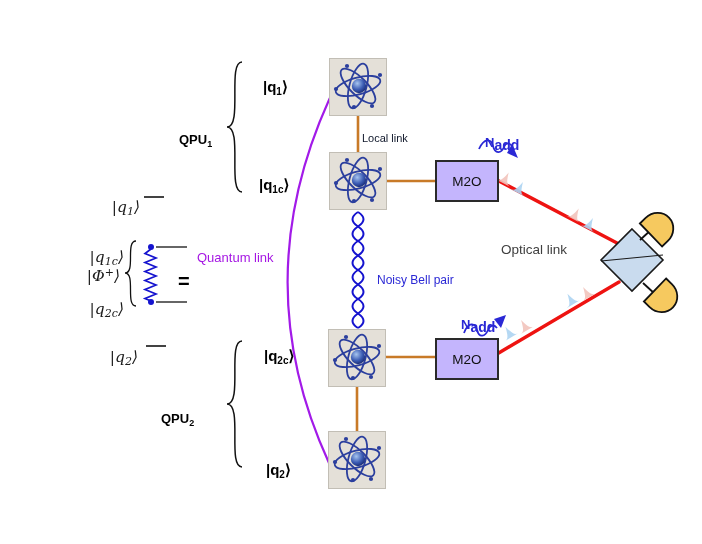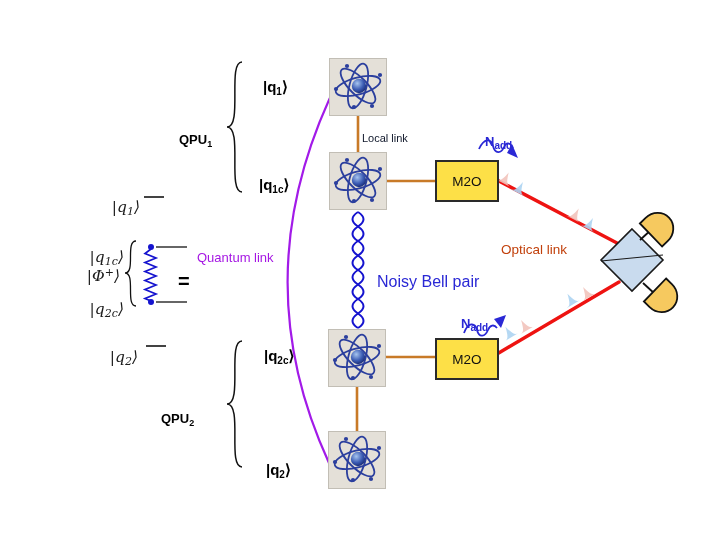--- a/index.html
+++ b/index.html
@@ -8,28 +8,28 @@
   svg.overlay{position:absolute;left:0;top:0;}
   .lbl{position:absolute;white-space:nowrap;color:#000;margin-top:12px;}
   .ket{font-weight:bold;font-size:15px;color:#000;}
   .ket .sb{font-size:10px;position:relative;top:3px;}
   .mathket{font-family:"DejaVu Serif","Liberation Serif",serif;font-style:italic;
            font-size:15.5px;color:#1b1b1b;text-align:right;}
   .mathket .sb{font-size:11px;position:relative;top:3px;}
   .mathket .sp{font-size:11px;position:relative;top:-5px;}
   .qpu{font-weight:bold;font-size:13px;color:#000;}
   .qpu .sb{font-size:9px;position:relative;top:3px;}
-  .m2o{position:absolute;width:60px;height:38px;background:#fde047;border:2px solid #2a2a2a;
+  .m2o{position:absolute;width:60px;height:38px;background:#c4b5fd;border:2px solid #2a2a2a;
        display:flex;align-items:center;justify-content:center;font-size:13.5px;color:#111;}
   .noise{font-size:13px;font-weight:bold;color:#2a28d5;}
-  .noise .sb{font-size:10px;position:relative;top:3px;}
+  .noise .sb{font-size:14px;position:relative;top:3px;}
   .link-quantum{color:#a516e3;font-size:13px;text-align:right;}
   .link-local{color:#0f172a;font-size:11px;}
-  .link-optical{color:#c2410c;font-size:13.5px;}
-  .link-bell{color:#2a28d5;font-size:16px;}
+  .link-optical{color:#404040;font-size:13.5px;}
+  .link-bell{color:#2a28d5;font-size:12px;}
   .equals{font-size:20px;font-weight:bold;color:#000;}
 </style>
 </head>
 <body>
 
 <div class="stage">
 
   <svg class="overlay" width="702" height="544" viewBox="0 0 702 544">
     <defs>
       <radialGradient id="nuc" cx="38%" cy="32%" r="78%">

